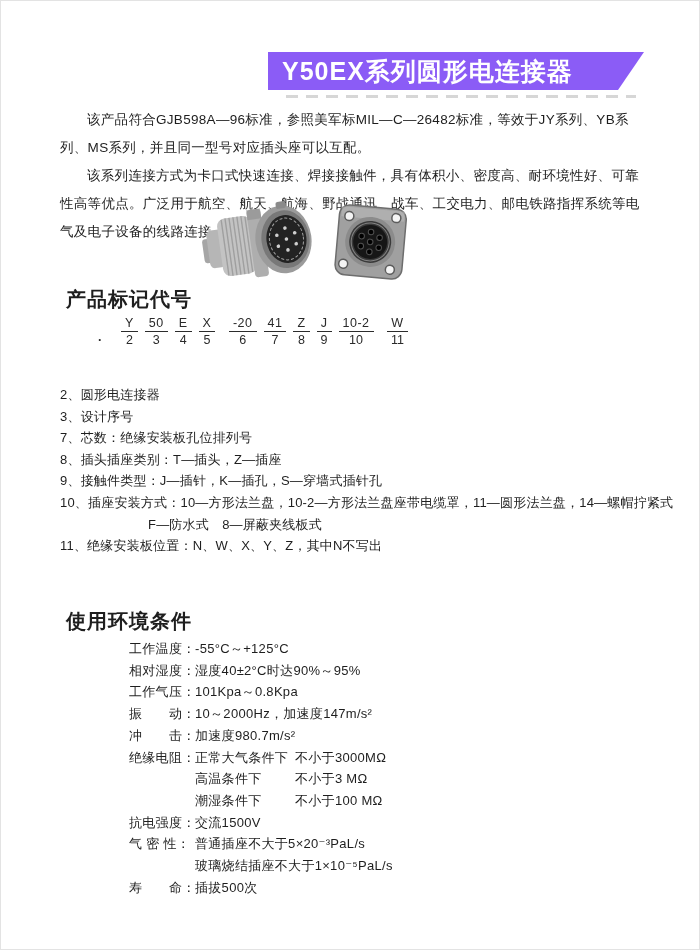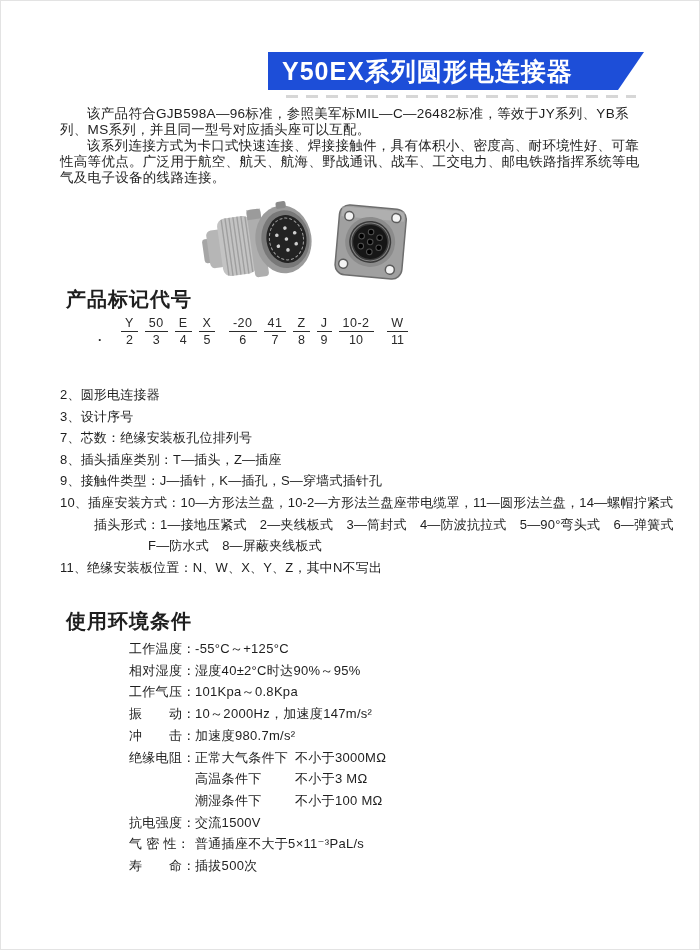--- a/index.html
+++ b/index.html
@@ -4,31 +4,31 @@
 <style>
   html,body{margin:0;padding:0;background:#ffffff;}
   .page{
     position:relative;width:700px;height:950px;background:#ffffff;
     font-family:"Liberation Sans","DejaVu Sans",sans-serif;color:#1e1e1e;
     overflow:hidden;box-shadow:inset 0 0 0 1px #e3e3e3;
   }
   
   .banner{
     position:absolute;top:52px;left:268px;width:376px;height:38px;
-    background:#1d4ed8;color:#ffffff;
+    background:#8b5cf6;color:#ffffff;
     clip-path:polygon(0 0,100% 0,calc(100% - 26px) 100%,0 100%);
     display:flex;align-items:center;padding-left:14px;box-sizing:border-box;
     font-size:25px;font-weight:bold;letter-spacing:1px;white-space:nowrap;
   }
   .ghost{
     position:absolute;top:95px;left:286px;width:350px;height:3px;opacity:.4;
     background:repeating-linear-gradient(90deg,#9a9a9a 0 12px,transparent 12px 20px);
   }
   
-  .intro{position:absolute;top:106px;left:60px;width:586px;font-size:13.5px;line-height:16px;}
+  .intro{position:absolute;top:106px;left:60px;width:586px;font-size:13.5px;line-height:28px;}
   .intro p{margin:0;text-indent:2em;letter-spacing:.3px;}
   
   .photos{position:absolute;top:196px;left:202px;display:flex;gap:14px;align-items:flex-start;}
   
   .h2{position:absolute;left:66px;font-size:20px;font-weight:bold;letter-spacing:1px;}
   .h2.marking{top:286px;}
   .h2.env{top:608px;}
   
   .code-row{position:absolute;top:316px;left:98px;display:flex;align-items:flex-end;font-size:12.5px;color:#2a2a2a;}
   .code-dot{margin-right:16px;margin-bottom:3px;font-weight:bold;}
@@ -170,34 +170,34 @@
       </span>
   </div>
 
   <div class="legend">
     <div class="legend-line">2、圆形电连接器</div>
     <div class="legend-line">3、设计序号</div>
     <div class="legend-line">7、芯数：绝缘安装板孔位排列号</div>
     <div class="legend-line">8、插头插座类别：T—插头，Z—插座</div>
     <div class="legend-line">9、接触件类型：J—插针，K—插孔，S—穿墙式插针孔</div>
     <div class="legend-line">10、插座安装方式：10—方形法兰盘，10-2—方形法兰盘座带电缆罩，11—圆形法兰盘，14—螺帽拧紧式</div>
-    <div class="legend-line indent1">插头形式：1—接地压紧式　2—夹线板式　3—筒封式　4—防波抗拉式　5—90°弯头式　6—弹簧式</div>
     <div class="legend-line indent2">F—防水式　8—屏蔽夹线板式</div>
     <div class="legend-line">11、绝缘安装板位置：N、W、X、Y、Z，其中N不写出</div>
   </div>
 
   <div class="h2 env">使用环境条件</div>
 
   <div class="env-list">
     <div class="env-row"><span class="env-label">工作温度：</span><span>-55°C～+125°C</span></div>
     <div class="env-row"><span class="env-label">相对湿度：</span><span>湿度40±2°C时达90%～95%</span></div>
     <div class="env-row"><span class="env-label">工作气压：</span><span>101Kpa～0.8Kpa</span></div>
     <div class="env-row"><span class="env-label">振　　动：</span><span>10～2000Hz，加速度147m/s²</span></div>
     <div class="env-row"><span class="env-label">冲　　击：</span><span>加速度980.7m/s²</span></div>
     <div class="env-row"><span class="env-label">绝缘电阻：</span><span class="env-cond">正常大气条件下</span><span>不小于3000MΩ</span></div>
     <div class="env-row"><span class="env-label"></span><span class="env-cond">高温条件下</span><span>不小于3 MΩ</span></div>
     <div class="env-row"><span class="env-label"></span><span class="env-cond">潮湿条件下</span><span>不小于100 MΩ</span></div>
     <div class="env-row"><span class="env-label">抗电强度：</span><span>交流1500V</span></div>
-    <div class="env-row"><span class="env-label">气 密 性：</span><span>普通插座不大于5×11⁻³PaL/s</span></div>
+    <div class="env-row"><span class="env-label">气 密 性：</span><span>普通插座不大于5×20⁻³PaL/s</span></div>
+    <div class="env-row"><span class="env-label"></span><span>玻璃烧结插座不大于1×10⁻⁵PaL/s</span></div>
     <div class="env-row"><span class="env-label">寿　　命：</span><span>插拔500次</span></div>
   </div>
 
 </div>
 
 </body></html>

